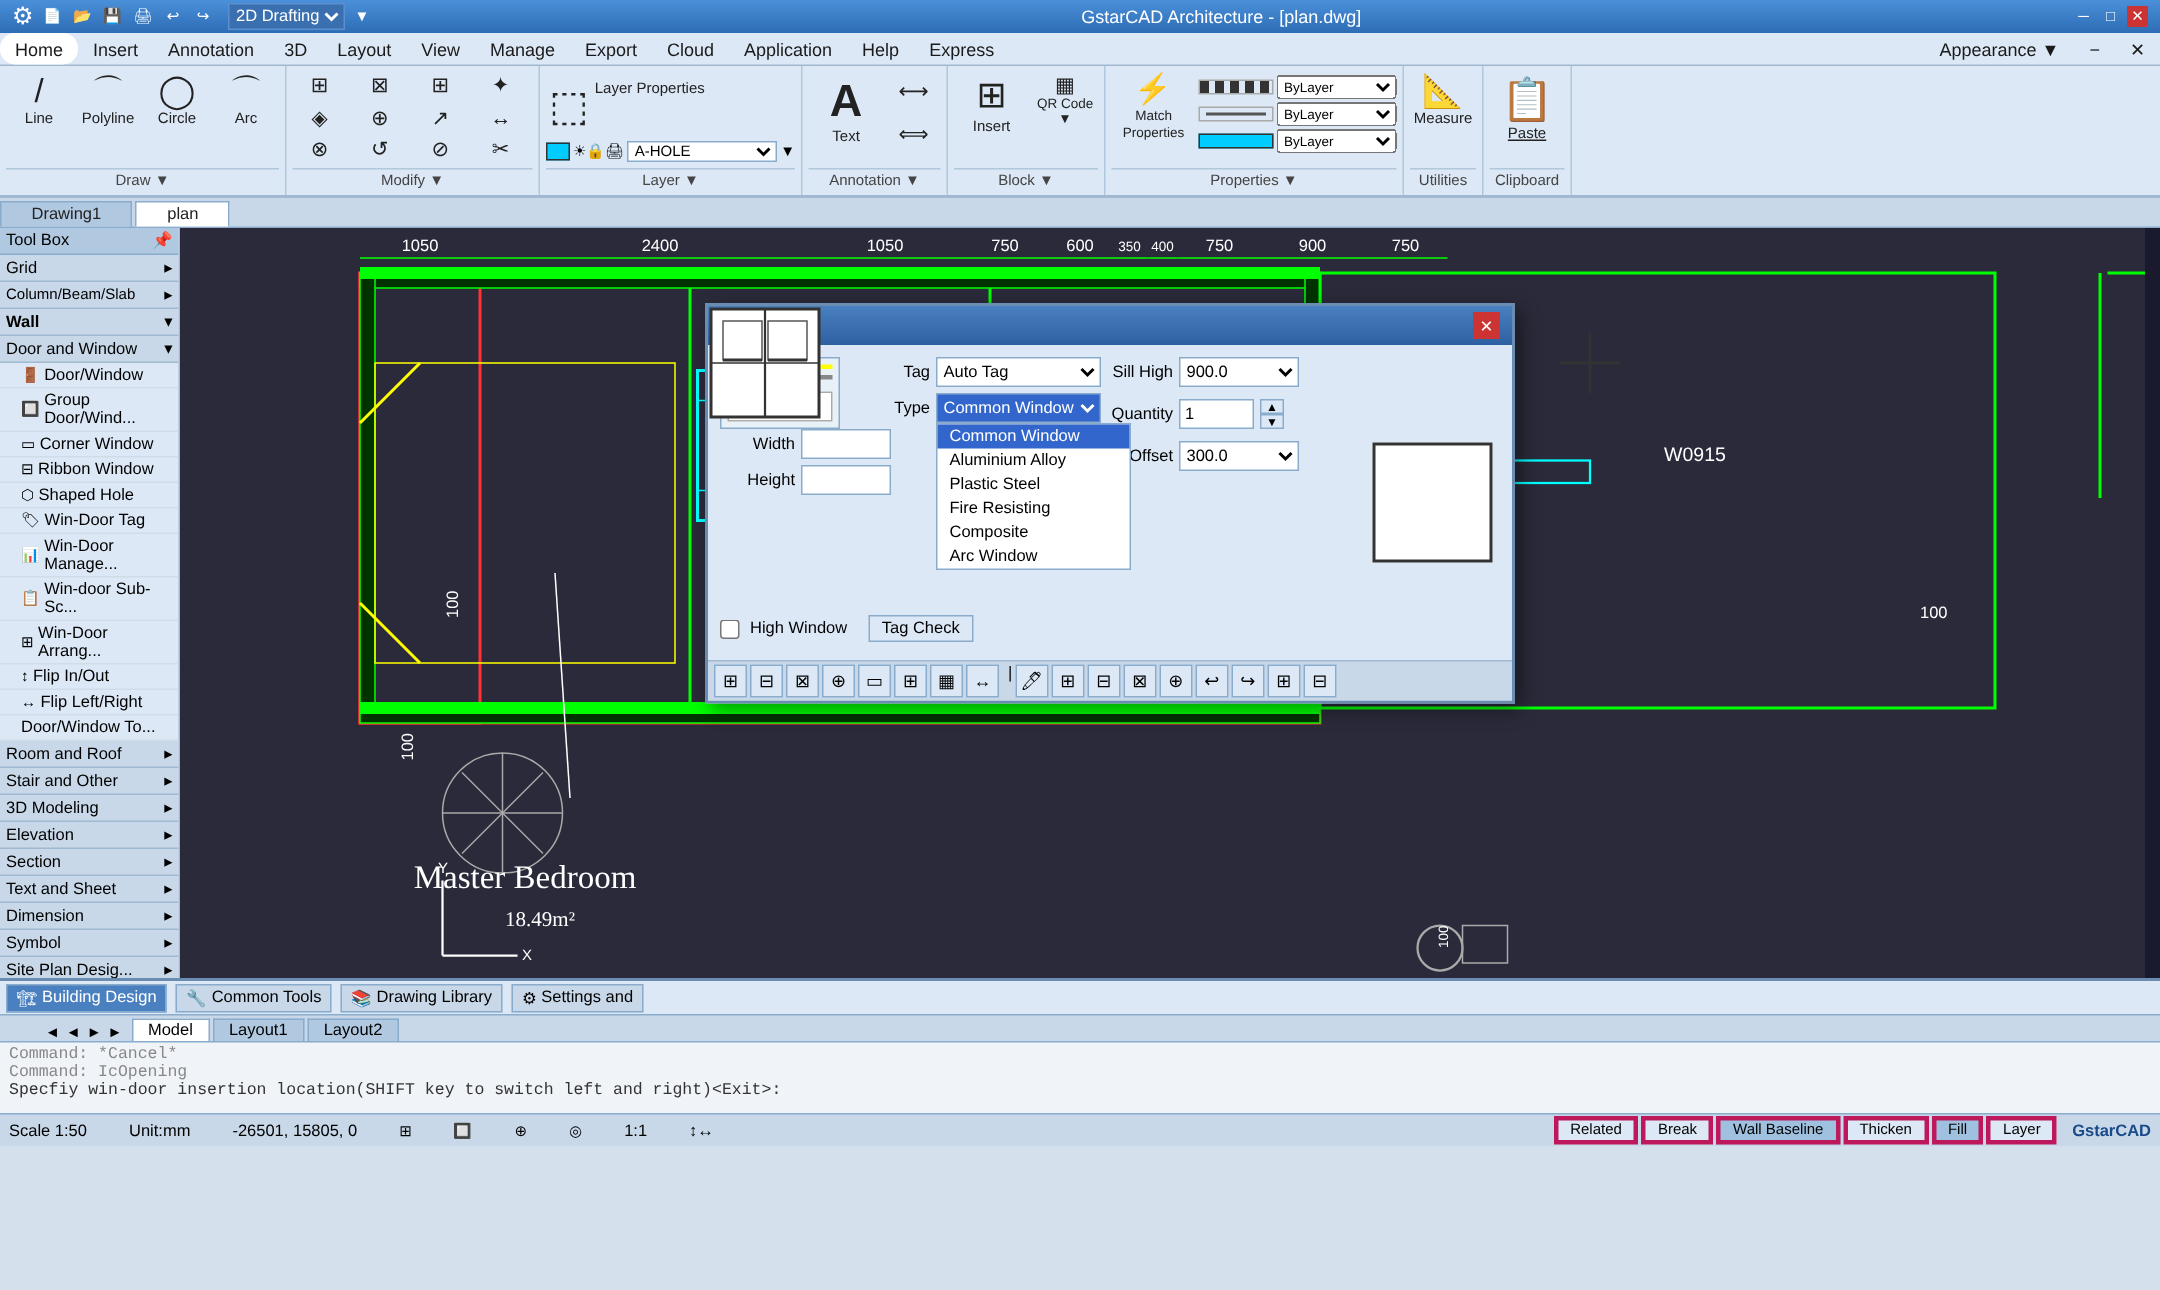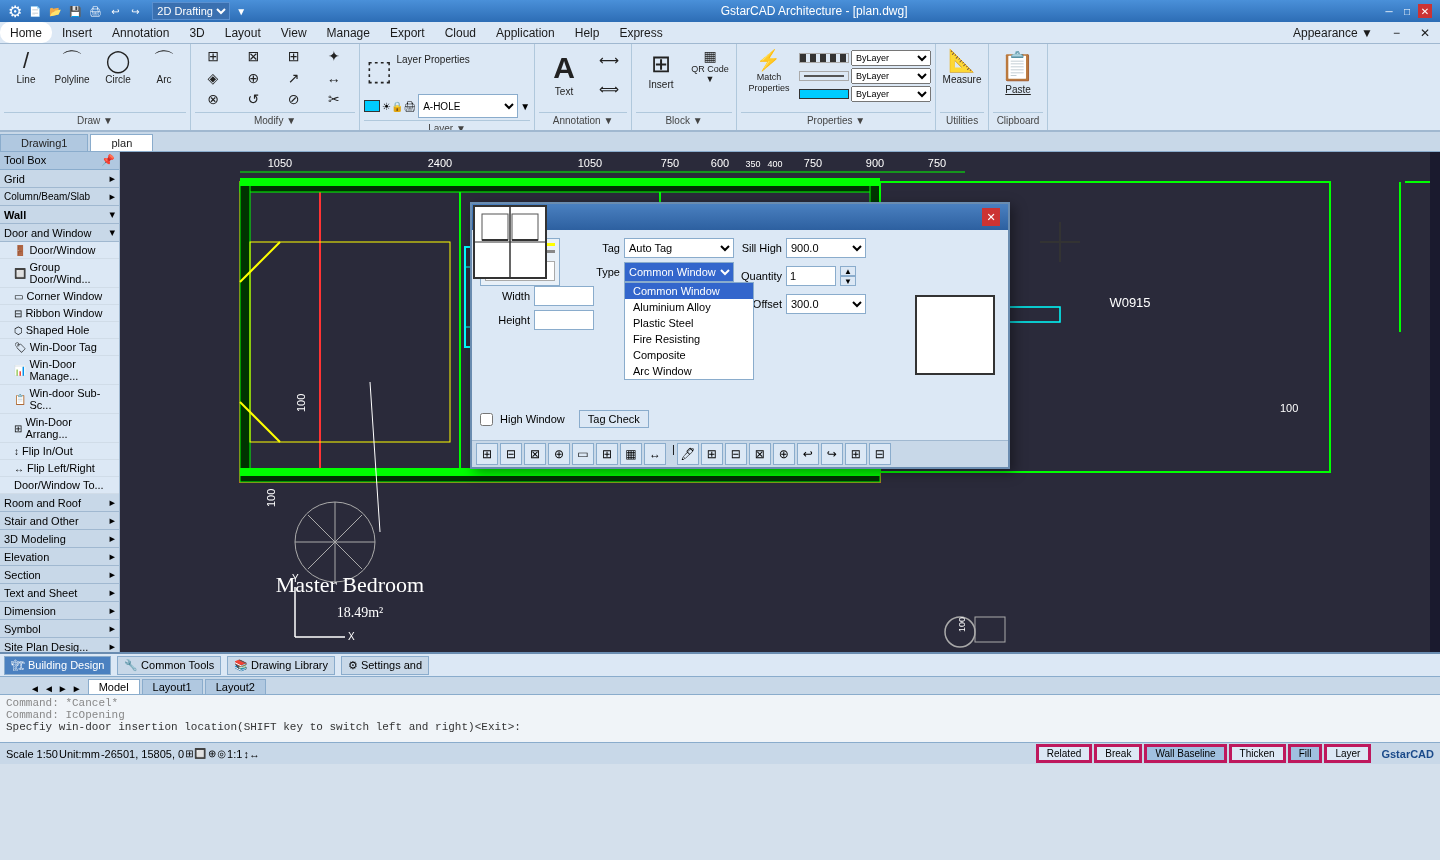--- a/index.html
+++ b/index.html
@@ -331,21 +331,21 @@
     .status-bar {
       height: 22px;
       background: #c8d8e8;
       border-top: 1px solid #8aaccc;
       display: flex;
       align-items: center;
       justify-content: space-between;
       padding: 0 6px;
       font-size: 11px;
     }
-    .status-left { display: flex; gap: 1px; align-items: center; }
+    .status-left { display: flex; gap: 28px; align-items: flex-end; }
     .status-right { display: flex; gap: 2px; align-items: center; }
     .status-btn {
       padding: 1px 8px;
       background: #dce8f5;
       border: 3px solid #be185d;
       font-size: 10px;
       cursor: pointer;
     }
     .status-btn.active { background: #a0c0e0; }
 
@@ -499,21 +499,21 @@
 
   <div class="ribbon-group">
     <div class="ribbon-group-content" style="flex-direction: column; align-items:flex-start; gap:3px; padding-top:4px;">
       <div class="rib-btn-lg" style="flex-direction:row; width:auto; gap:4px; align-items:flex-start;">
         <div style="font-size:28px;">⬚</div>
         <div style="font-size:10px; text-align:left;">Layer Properties</div>
       </div>
       <div style="display:flex; gap:2px; align-items:center;">
         <span style="width:16px; height:12px; background:#00ccff; border:1px solid #333; display:inline-block;"></span>
         <span style="font-size:10px;">☀🔒🖨</span>
-        <select style="font-size:10px; height:24px; background:white; border:1px solid #8aaccc; min-width:100px;">
+        <select style="font-size:10px; height:14px; background:white; border:1px solid #8aaccc; min-width:100px;">
           <option>A-HOLE</option>
         </select>
         <span style="font-size:10px; cursor:pointer;">▼</span>
       </div>
     </div>
     <div class="ribbon-group-label">Layer ▼</div>
   </div>
 
   <div class="ribbon-group">
     <div class="ribbon-group-content">

